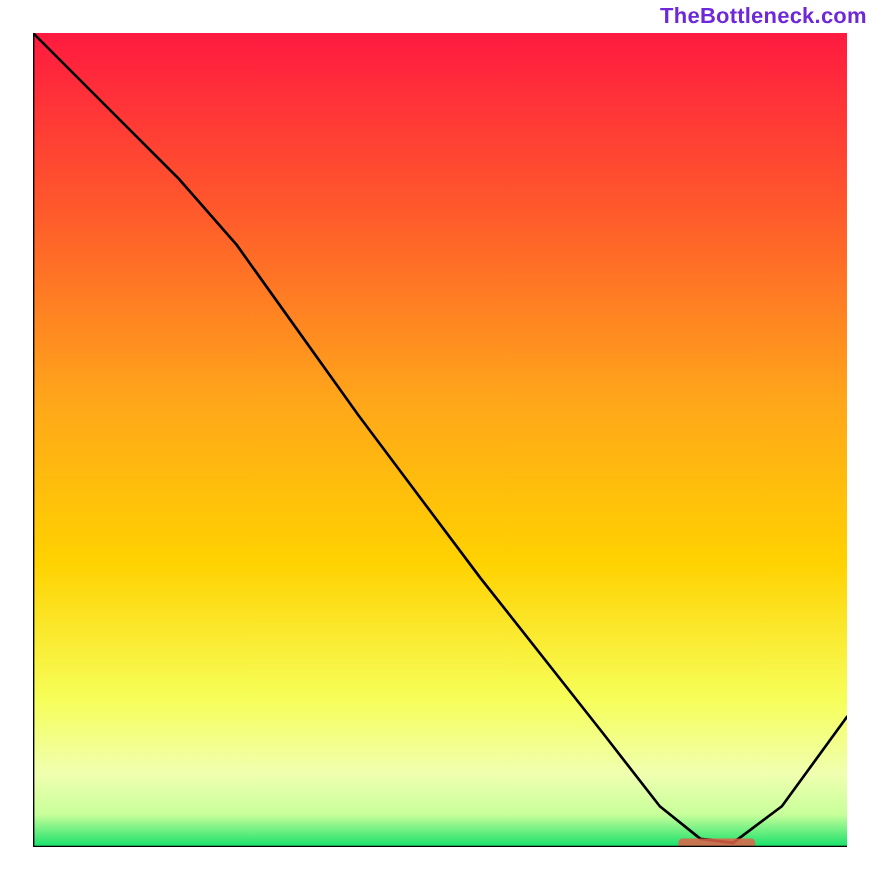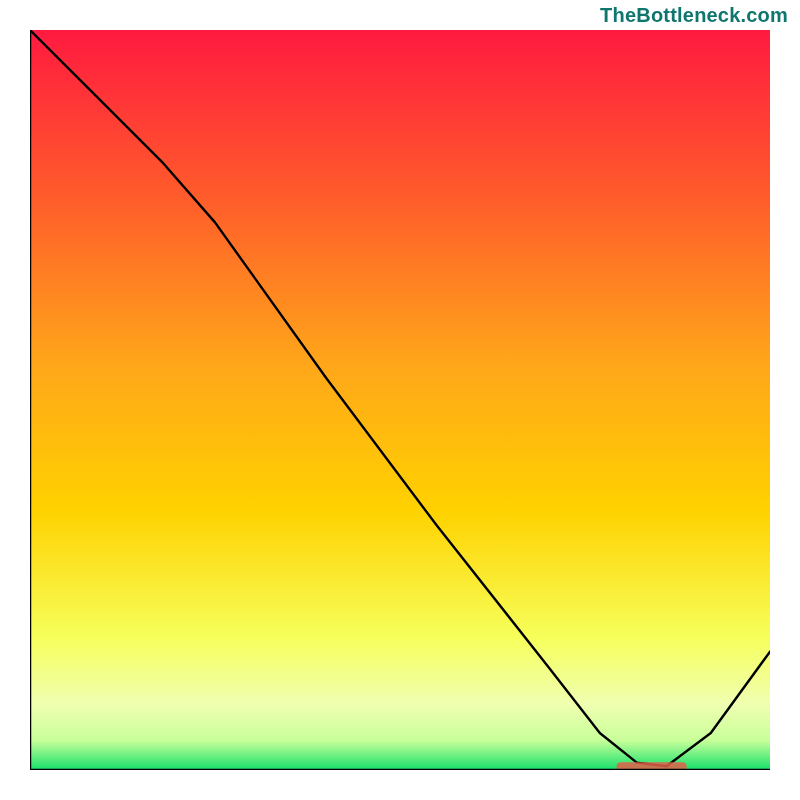--- a/index.html
+++ b/index.html
@@ -16,21 +16,21 @@
     width: 800px;
     height: 800px;
     box-sizing: border-box;
   }
   .watermark {
     position: absolute;
     top: 4px;
     right: 12px;
     font-size: 20px;
     font-weight: 600;
-    color: #0f766e;
+    color: #6d28d9;
     letter-spacing: 0.2px;
   }
   .plot-area {
     position: absolute;
     left: 30px;
     top: 30px;
     width: 740px;
     height: 740px;
   }
   .plot-area svg {

